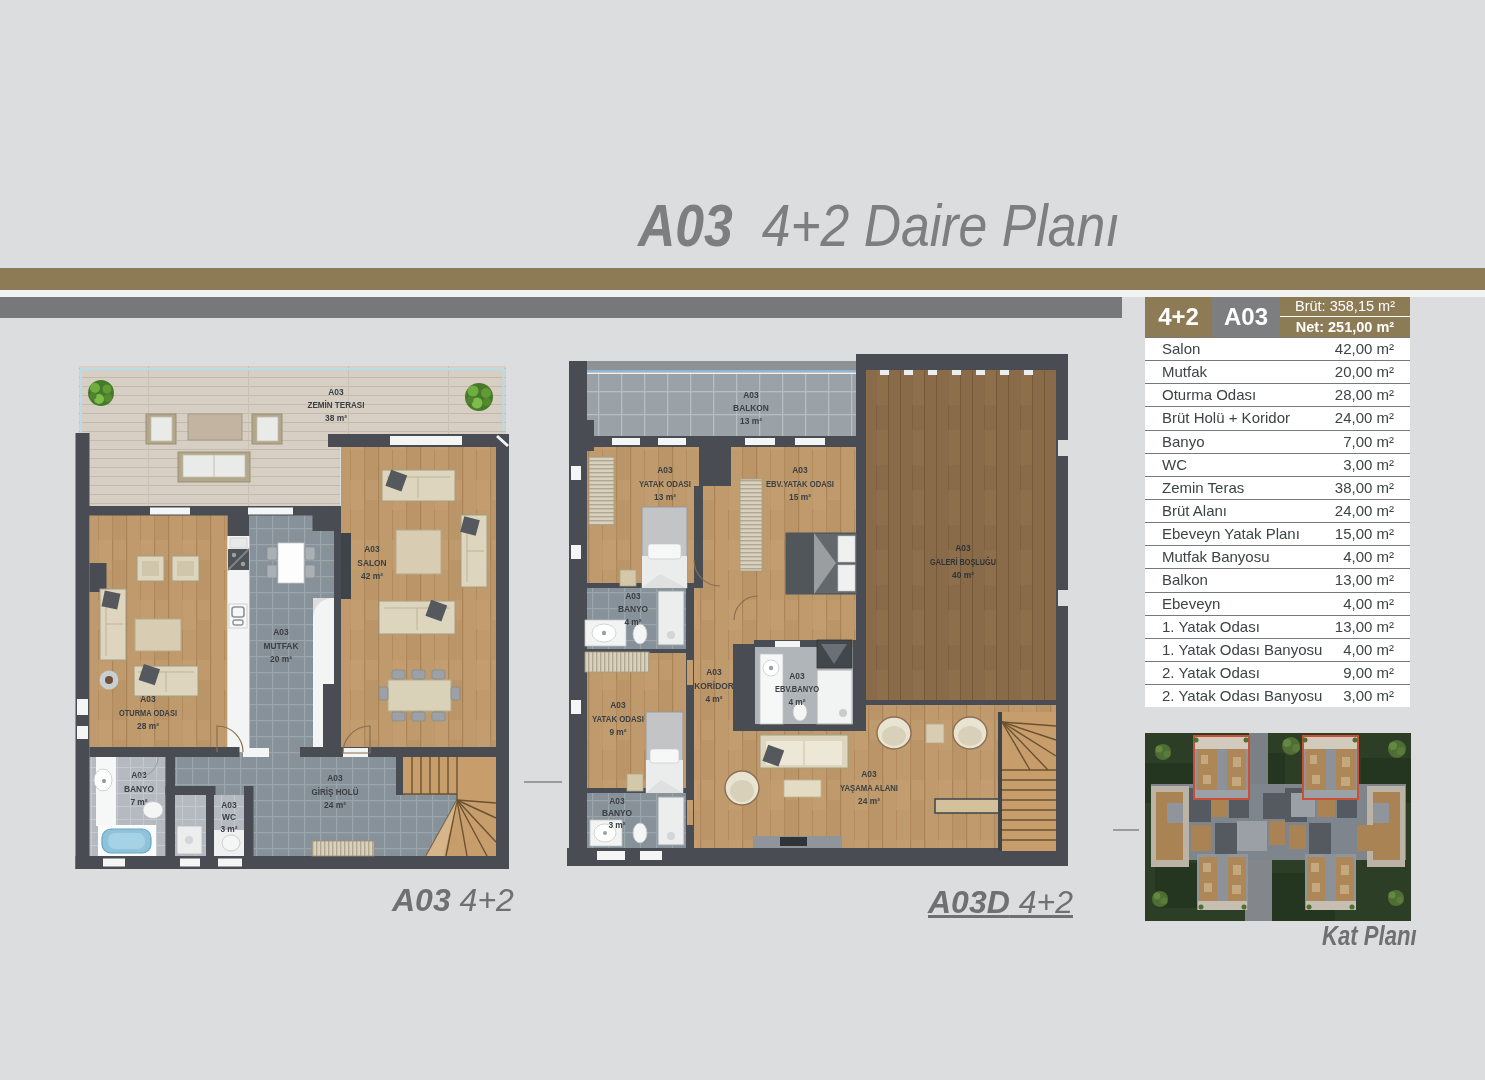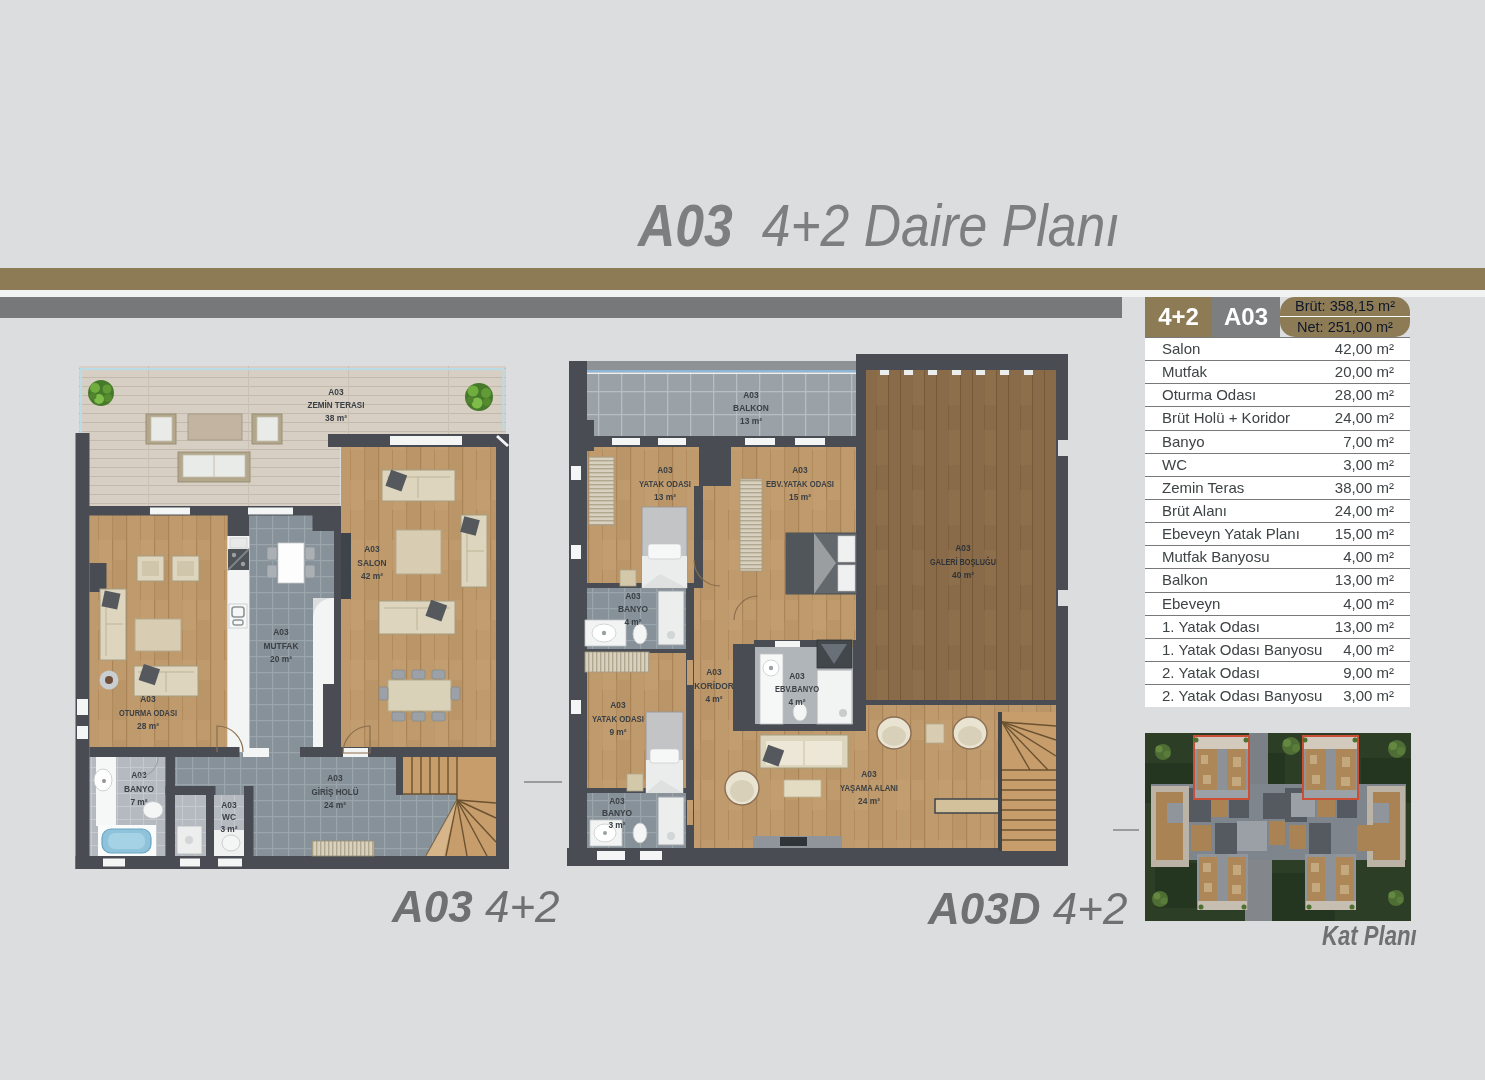--- a/index.html
+++ b/index.html
@@ -1,44 +1,44 @@
 <!DOCTYPE html>
 <html><head>
 <meta charset="utf-8">
 <style>
   html,body{margin:0;padding:0;}
   body{width:1485px;height:1080px;background:#dcddde;font-family:"Liberation Sans",sans-serif;overflow:hidden;}
   .page{position:relative;width:1485px;height:772px;}
   .abs{position:absolute;}
   .title{font-style:italic;color:#7d7e80;font-size:60px;transform:scaleX(0.862);transform-origin:0 0;white-space:nowrap;}
   .title b{font-weight:bold;}
-  .planlabel{font-style:italic;color:#6e7072;font-size:44px;}
+  .planlabel{font-style:italic;color:#6e7072;font-size:32px;}
   .planlabel b{font-weight:bold;}
   .trow{display:flex;justify-content:space-between;height:22.15px;line-height:22px;border-top:1.4px solid #77797b;padding:0 16px 0 17px;white-space:nowrap;}
 </style>
 </head>
 <body>
 <div class="page">
 
   <div class="abs title" style="left:638px;top:191px;"><b>A03</b>&nbsp; 4+2 Daire Planı</div>
 
   <div class="abs" style="left:0;top:268px;width:1485px;height:22px;background:#8d7b56;"></div>
 
   <div class="abs" style="left:0;top:290px;width:1485px;height:7px;background:#f2f3f3;"></div>
 
   <div class="abs" style="left:0;top:297px;width:1122px;height:21px;background:#77787a;"></div>
 
   <div class="abs" style="left:1145px;top:297px;width:265px;">
 
     <div style="display:flex;height:40px;">
       <div style="width:67px;background:#8d7b56;color:#fff;font-weight:bold;font-size:24px;display:flex;align-items:center;justify-content:center;">4+2</div>
       <div style="width:68px;background:#7d7e80;color:#fff;font-weight:bold;font-size:24px;display:flex;align-items:center;justify-content:center;">A03</div>
-      <div style="width:130px;background:#8d7b56;color:#0f172a;font-size:14.5px;text-align:center;border-radius:15px;">
+      <div style="width:130px;background:#8d7b56;color:#ffffff;font-size:14.5px;text-align:center;">
         <div style="height:19px;line-height:19px;border-bottom:1.5px solid #fff;">Brüt: 358,15 m²</div>
-        <div style="height:19px;line-height:20px;">Net: 251,00 m²</div>
+        <div style="height:19px;line-height:20px;font-weight:bold;">Net: 251,00 m²</div>
       </div>
     </div>
 
     <div style="background:#fff;font-size:15px;color:#3e4345;">
       <div class="trow">
           <span>Salon</span>
           <span>42,00 m²</span>
         </div>
       <div class="trow">
           <span>Mutfak</span>
@@ -98,21 +98,21 @@
         </div>
       <div class="trow">
           <span>2. Yatak Odası Banyosu</span>
           <span>3,00 m²</span>
         </div>
     </div>
   </div>
 
   <div class="abs planlabel" style="left:392px;top:882px;"><b>A03</b> 4+2</div>
 
-  <div class="abs planlabel" style="left:928px;top:884px;"><b>A03D</b> 4+2</div>
+  <div class="abs planlabel" style="left:928px;top:884px;text-decoration:underline;"><b>A03D</b> 4+2</div>
 
   <div class="abs planlabel" style="left:1322px;top:921px;font-size:27px;transform:scaleX(0.82);transform-origin:0 0;"><b>Kat Planı</b></div>
 
   <div class="abs" style="left:524px;top:781px;width:38px;height:2px;background:#9a9b9d;"></div>
 
   <div class="abs" style="left:1113px;top:829px;width:26px;height:2px;background:#9a9b9d;"></div>
 
   <svg id="planA" class="abs" style="left:73px;top:363px;" width="440" height="509" viewBox="73 363 440 509">
     <defs>
       <pattern id="pTerr" width="100" height="9" patternUnits="userSpaceOnUse">

